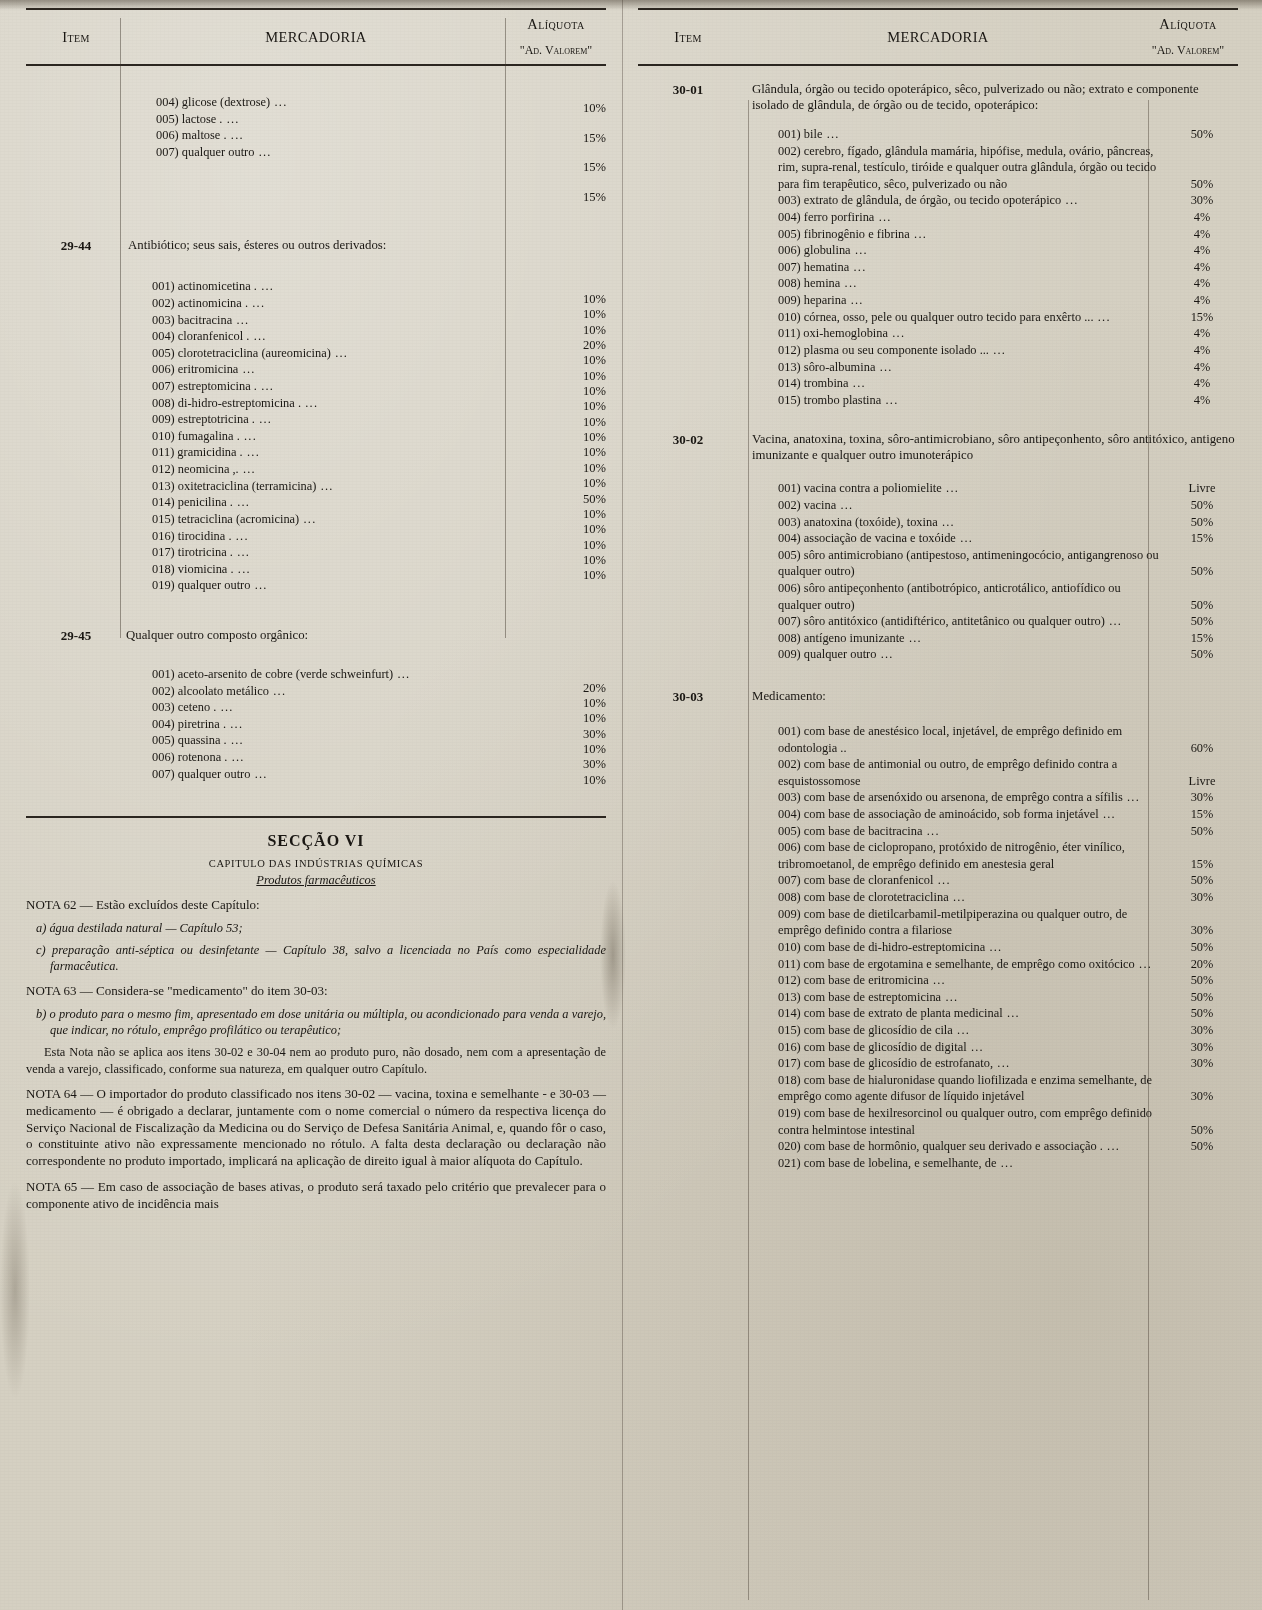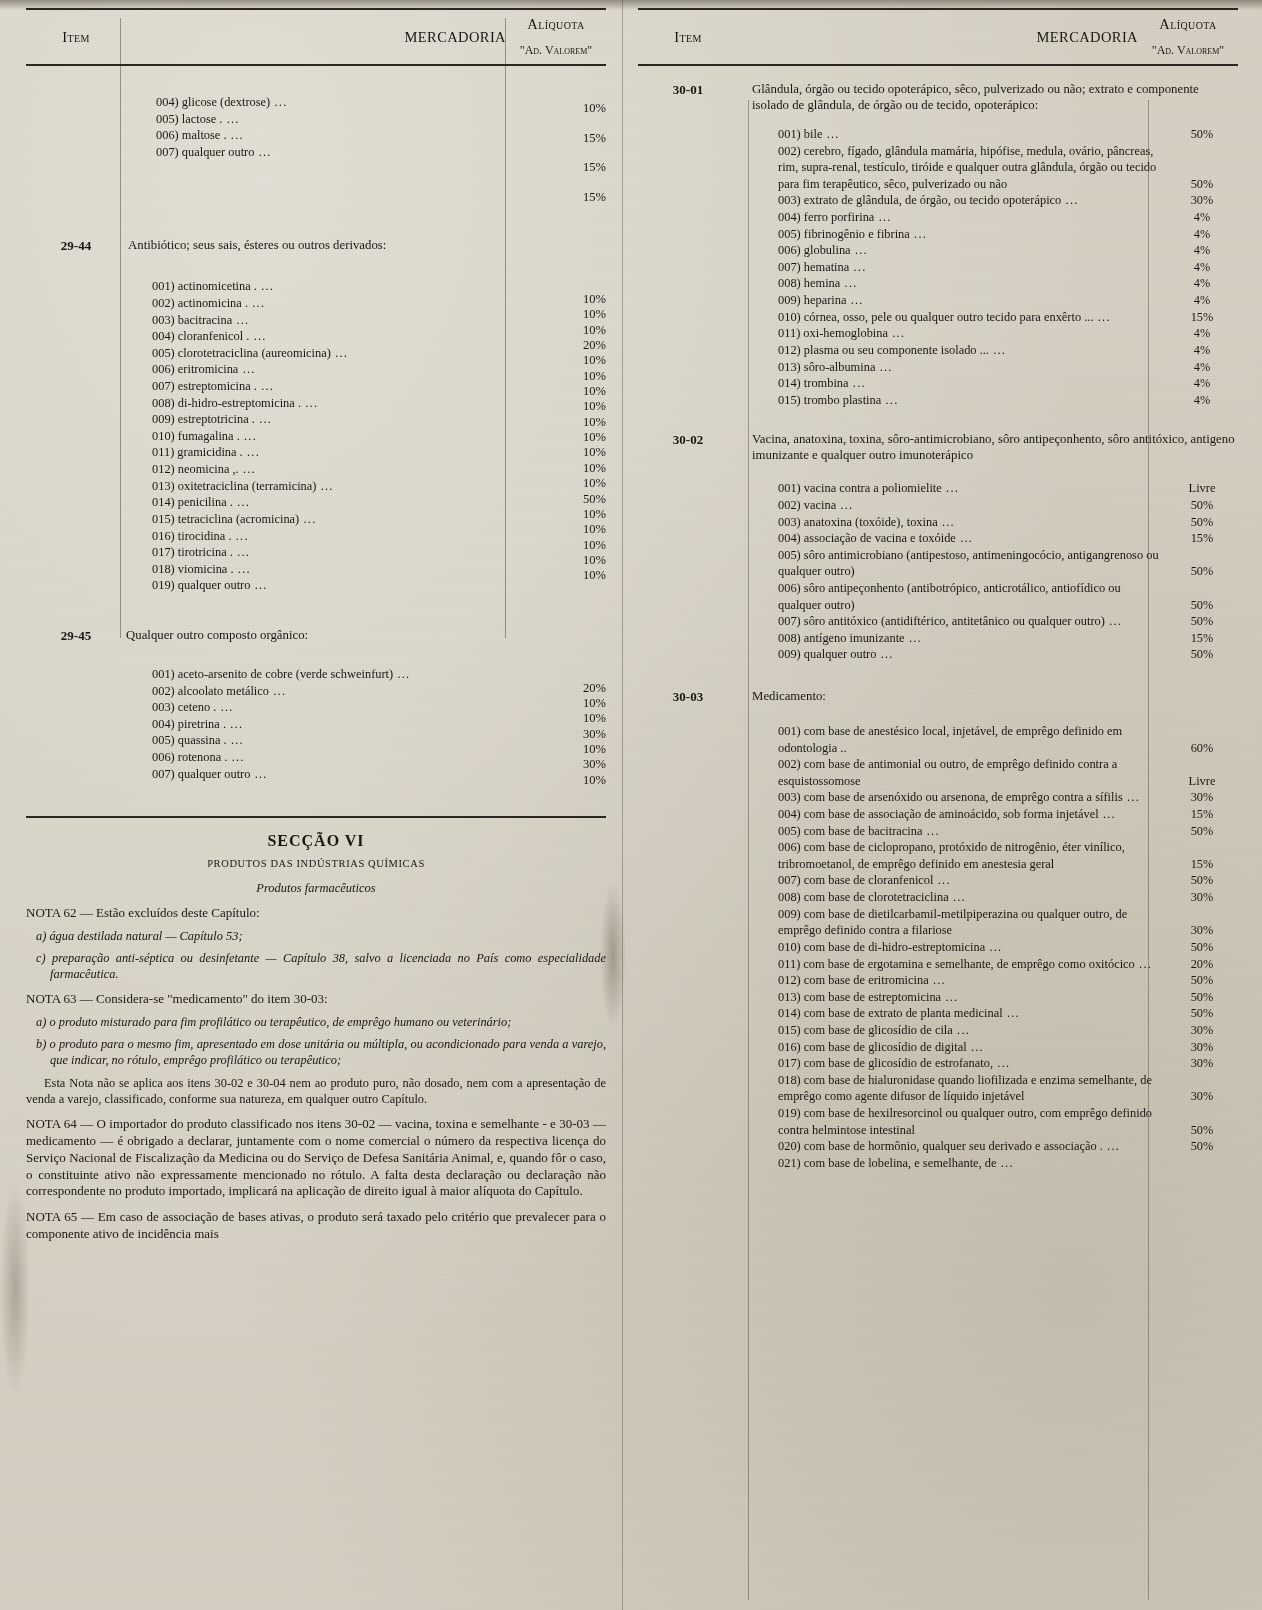--- a/index.html
+++ b/index.html
@@ -39,21 +39,21 @@
     font-variant:small-caps;
     text-align:center;
     font-size:14.5px;
     letter-spacing:.4px;
     padding:6px 0;
   }
   .hdr .sub{
     display:block;font-size:12px;letter-spacing:0;margin-top:10px;
   }
   .c-item{width:100px;text-align:center;vertical-align:middle;}
-  .c-merc{vertical-align:middle;text-align:right;}
+  .c-merc{vertical-align:middle;}
   .c-ali{width:100px;text-align:center;vertical-align:middle;}
 
   .body-row td{vertical-align:top;padding:0;}
   .itemcell{
     width:100px;text-align:center;font-size:13px;font-weight:bold;
     padding-top:2px;
   }
   .merccell{font-size:12.6px;line-height:1.22;padding:0 6px 0 10px;}
   .alicell{width:100px;text-align:right;font-size:12.6px;line-height:1.22;}
   .grouptitle{font-size:12.8px;line-height:1.25;margin-bottom:2px;}
@@ -75,21 +75,21 @@
     font-weight:bold;margin-top:6px;
   }
   .sec-sub{
     text-align:center;font-variant:small-caps;font-size:10.5px;letter-spacing:.6px;
     margin-top:8px;
   }
   .cap-title{
     text-align:center;font-style:italic;font-size:15px;margin-top:10px;letter-spacing:.5px;
   }
   .cap-sub{
-    text-align:center;font-style:italic;font-size:12.5px;margin-top:12px;
+    text-align:center;font-style:italic;font-size:12.5px;margin-top:4px;text-decoration:underline;
   }
   .note{font-size:13px;line-height:1.3;margin-top:9px;text-align:justify;}
   .note-item{font-size:12.4px;line-height:1.3;margin-top:6px;padding-left:24px;text-indent:-14px;text-align:justify;}
   .note-par{font-size:12.4px;line-height:1.3;margin-top:6px;text-indent:18px;text-align:justify;}
   .itl{font-style:italic;}
 
   
   .toppara{font-size:12.6px;line-height:1.3;text-align:justify;margin-bottom:12px;}
 
   
@@ -334,29 +334,28 @@
         </td>
       </tr>
     </tbody>
       </table>
 
     <div style="height:22px"></div>
     <div class="hr-thick"></div>
 
     <div class="section">
       <div class="sec-title">SECÇÃO VI</div>
-      <div class="sec-sub">PRODUTOS DAS INDÚSTRIAS QUÍMICAS</div>
+      <div class="sec-sub">CAPITULO DAS INDÚSTRIAS QUÍMICAS</div>
       <div class="cap-sub">Produtos farmacêuticos</div>
 
       <div class="note">NOTA 62 — Estão excluídos deste Capítulo:</div>
       <div class="note-item itl">a)  água destilada natural — Capítulo 53;</div>
       <div class="note-item itl">c)  preparação anti-séptica ou desinfetante — Capítulo 38, salvo a licenciada no País como especialidade farmacêutica.</div>
 
       <div class="note">NOTA 63 — Considera-se "medicamento" do item 30-03:</div>
-      <div class="note-item itl">a)  o produto misturado para fim profilático ou terapêutico, de emprêgo humano ou veterinário;</div>
       <div class="note-item itl">b)  o produto para o mesmo fim, apresentado em dose unitária ou múltipla, ou acondicionado para venda a varejo, que indicar, no rótulo, emprêgo profilático ou terapêutico;</div>
       <div class="note-par">Esta Nota não se aplica aos itens 30-02 e 30-04 nem ao produto puro, não dosado, nem com a apresentação de venda a varejo, classificado, conforme sua natureza, em qualquer outro Capítulo.</div>
 
       <div class="note">NOTA 64 — O importador do produto classificado nos itens 30-02 — vacina, toxina e semelhante - e 30-03 — medicamento — é obrigado a declarar, juntamente com o nome comercial o número da respectiva licença do Serviço Nacional de Fiscalização da Medicina ou do Serviço de Defesa Sanitária Animal, e, quando fôr o caso, o constituinte ativo não expressamente mencionado no rótulo. A falta desta declaração ou declaração não correspondente no produto importado, implicará na aplicação de direito igual à maior alíquota do Capítulo.</div>
       <div class="note">NOTA 65 — Em caso de associação de bases ativas, o produto será taxado pelo critério que prevalecer para o componente ativo de incidência mais</div>
     </div>
   </div>
 
   <div class="vrule"></div>
 

